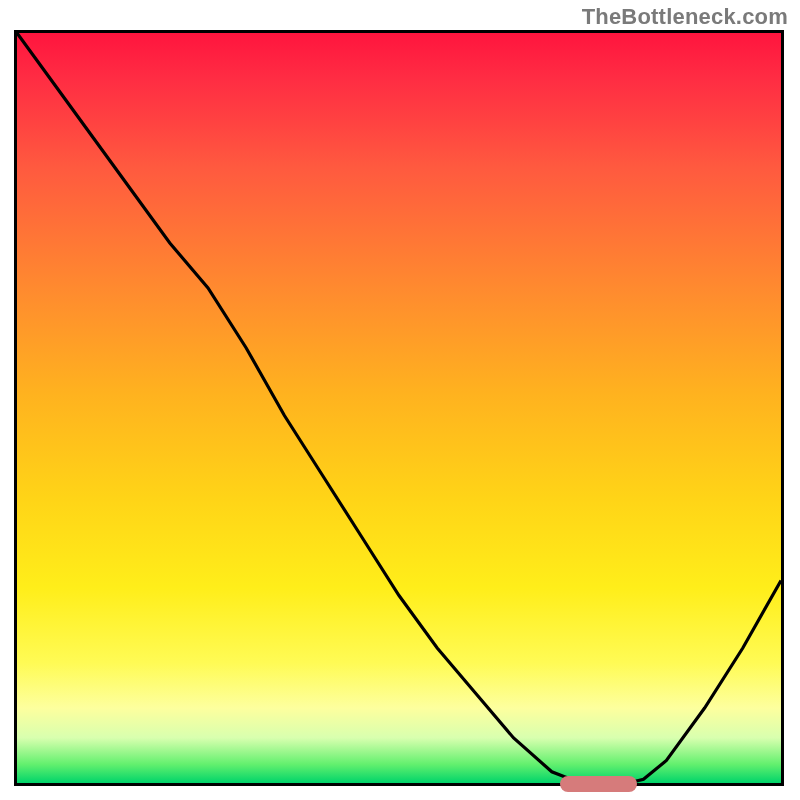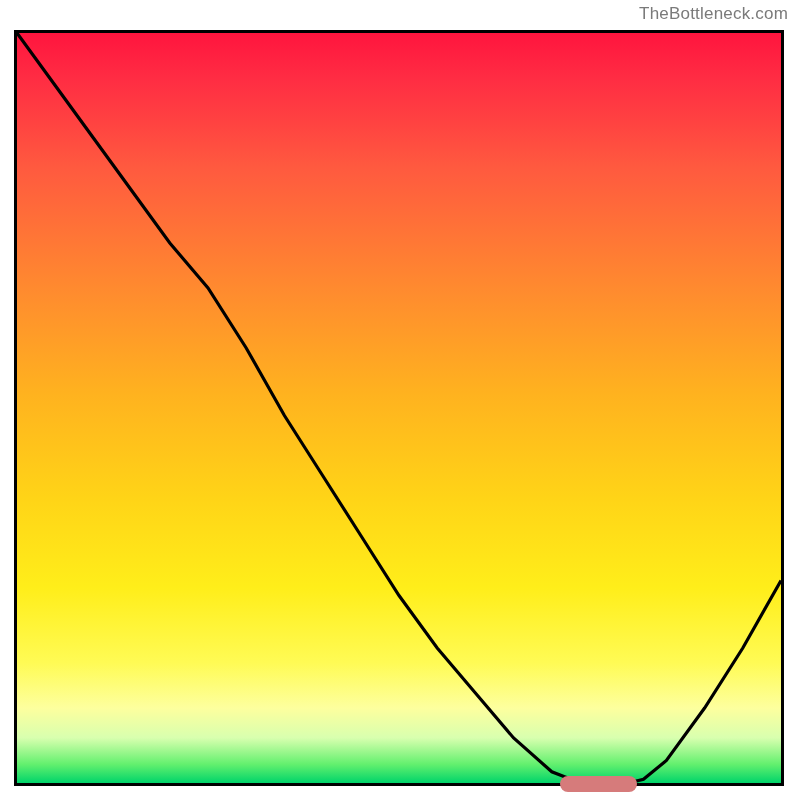--- a/index.html
+++ b/index.html
@@ -8,22 +8,22 @@
     height: 800px;
     background: #ffffff;
     font-family: Arial, Helvetica, sans-serif;
     position: relative;
     overflow: hidden;
   }
   .watermark {
     position: absolute;
     top: 4px;
     right: 12px;
-    font-size: 17px;
-    font-weight: 400;
+    font-size: 22px;
+    font-weight: 700;
     color: #7a7a7a;
     letter-spacing: 0.2px;
     z-index: 10;
   }
   .plot-outer {
     position: absolute;
     left: 14px;
     top: 30px;
     width: 770px;
     height: 756px;

